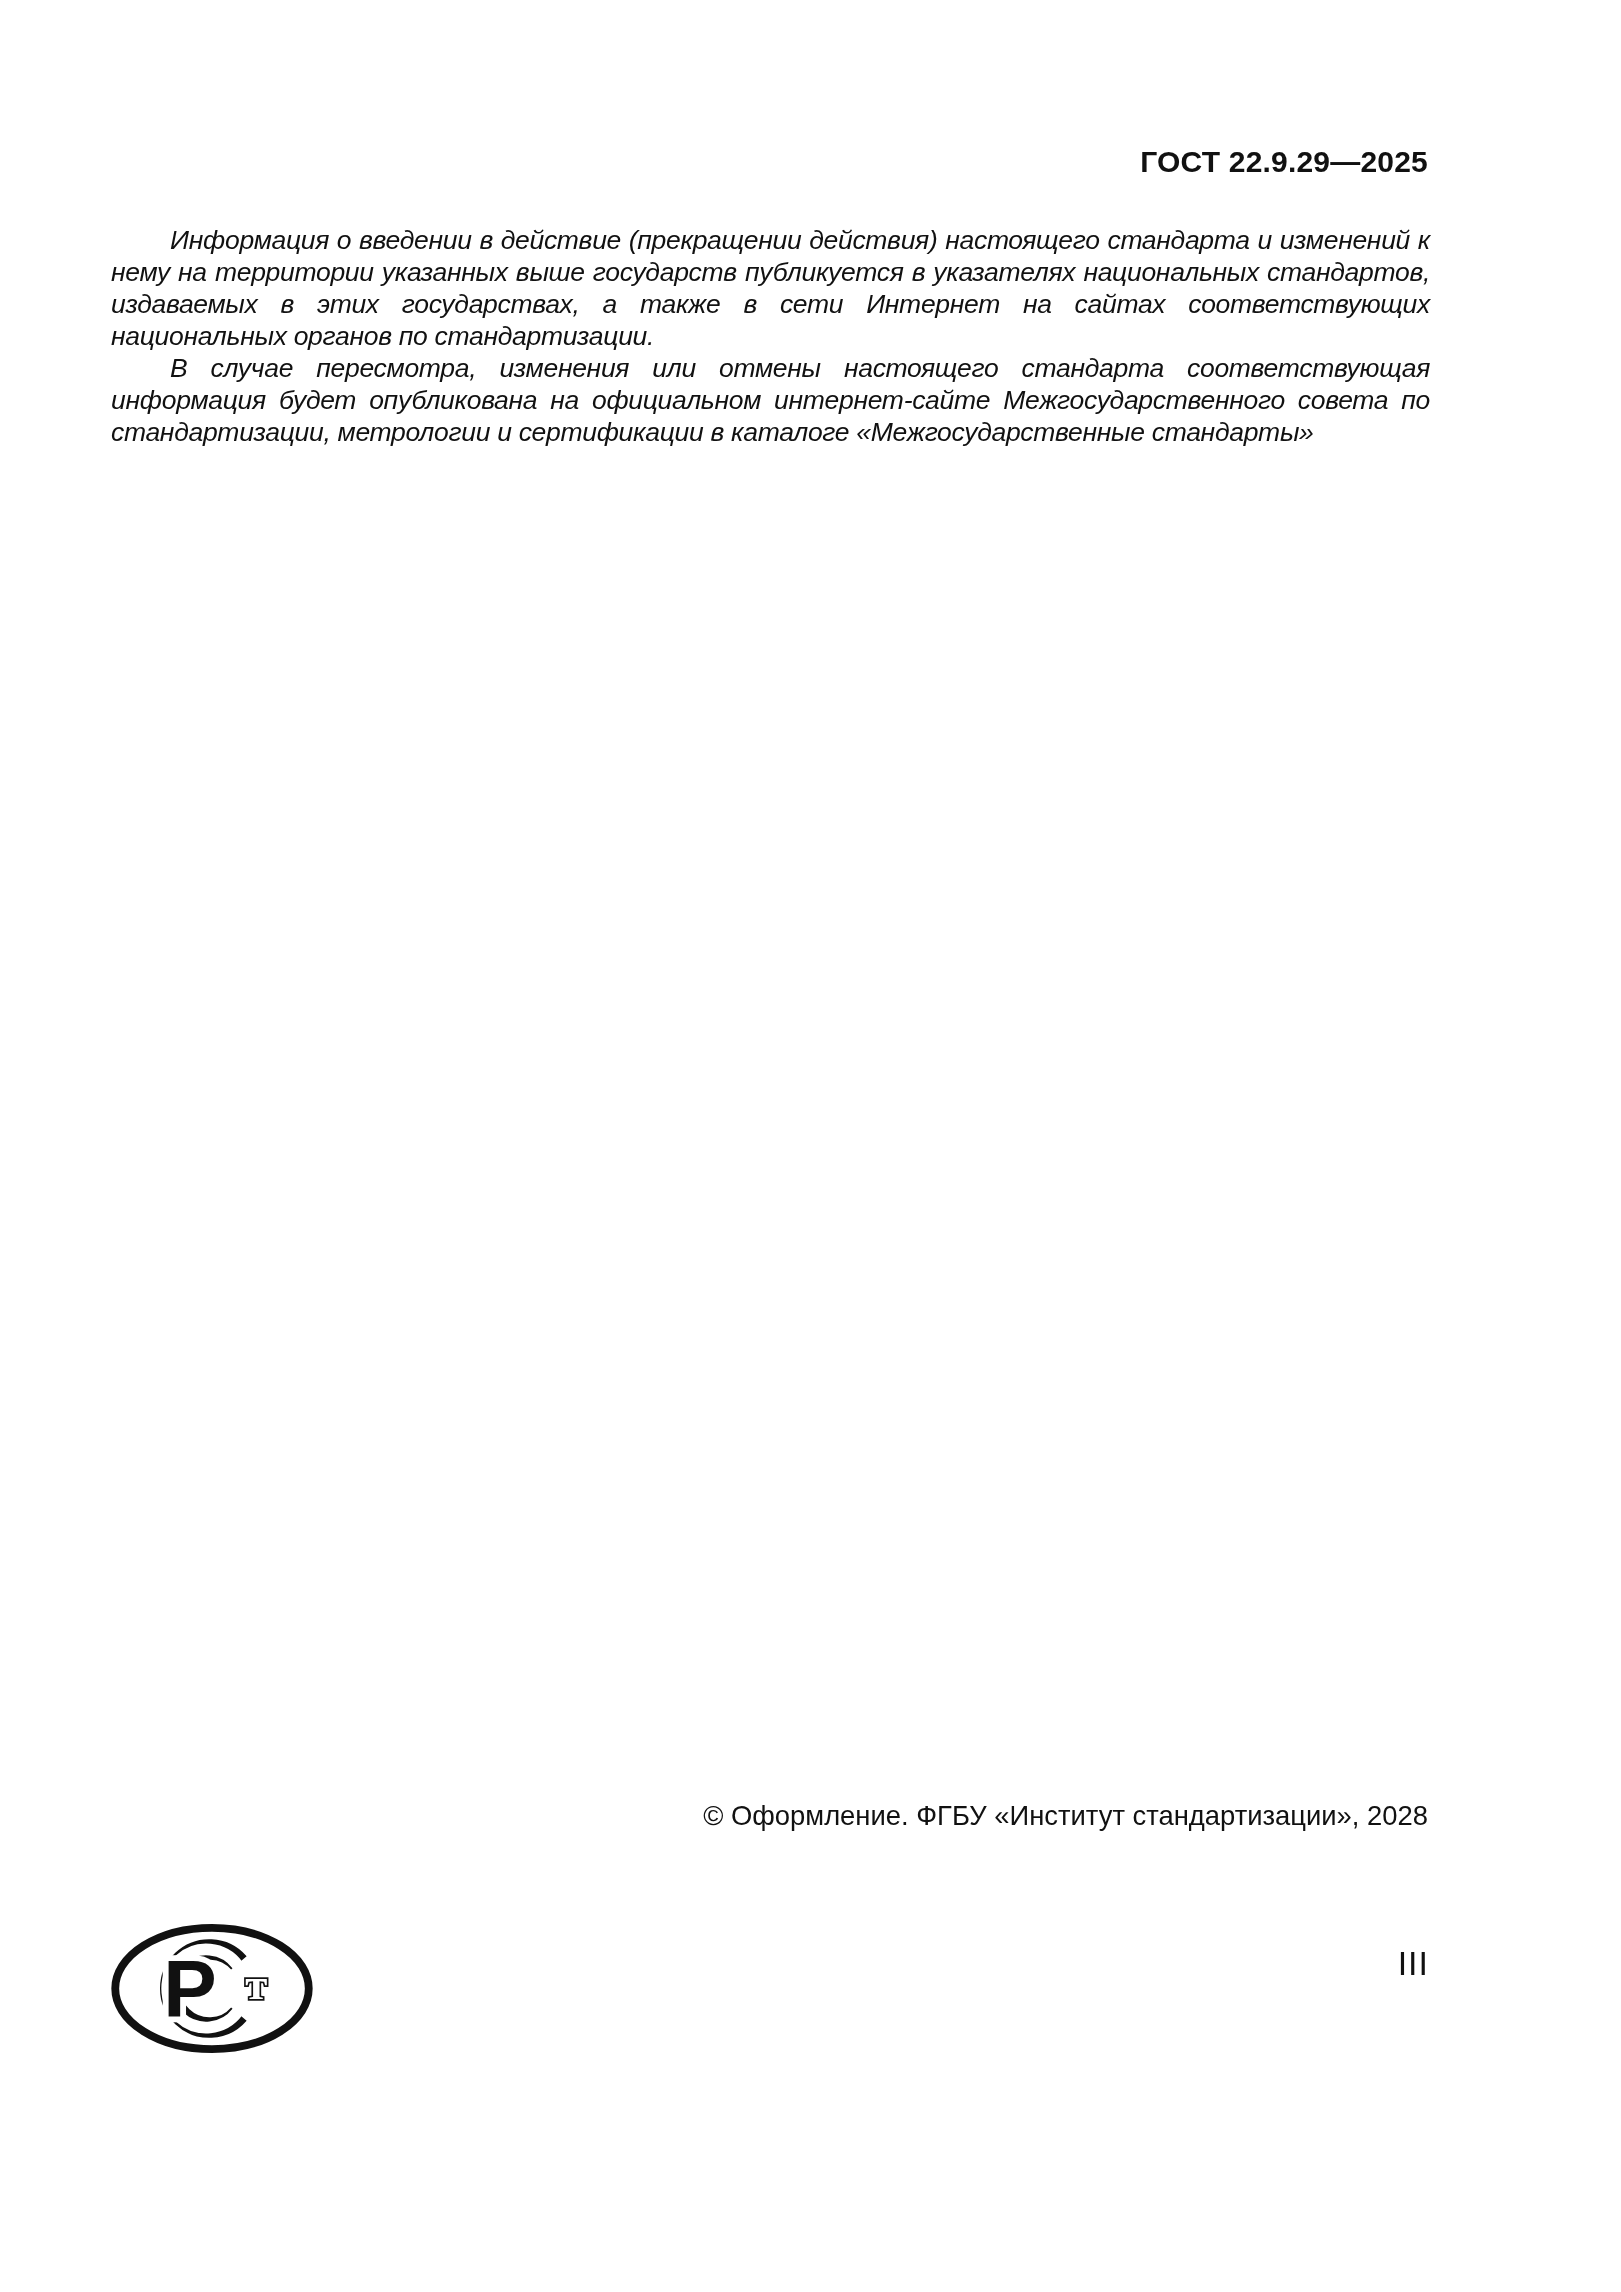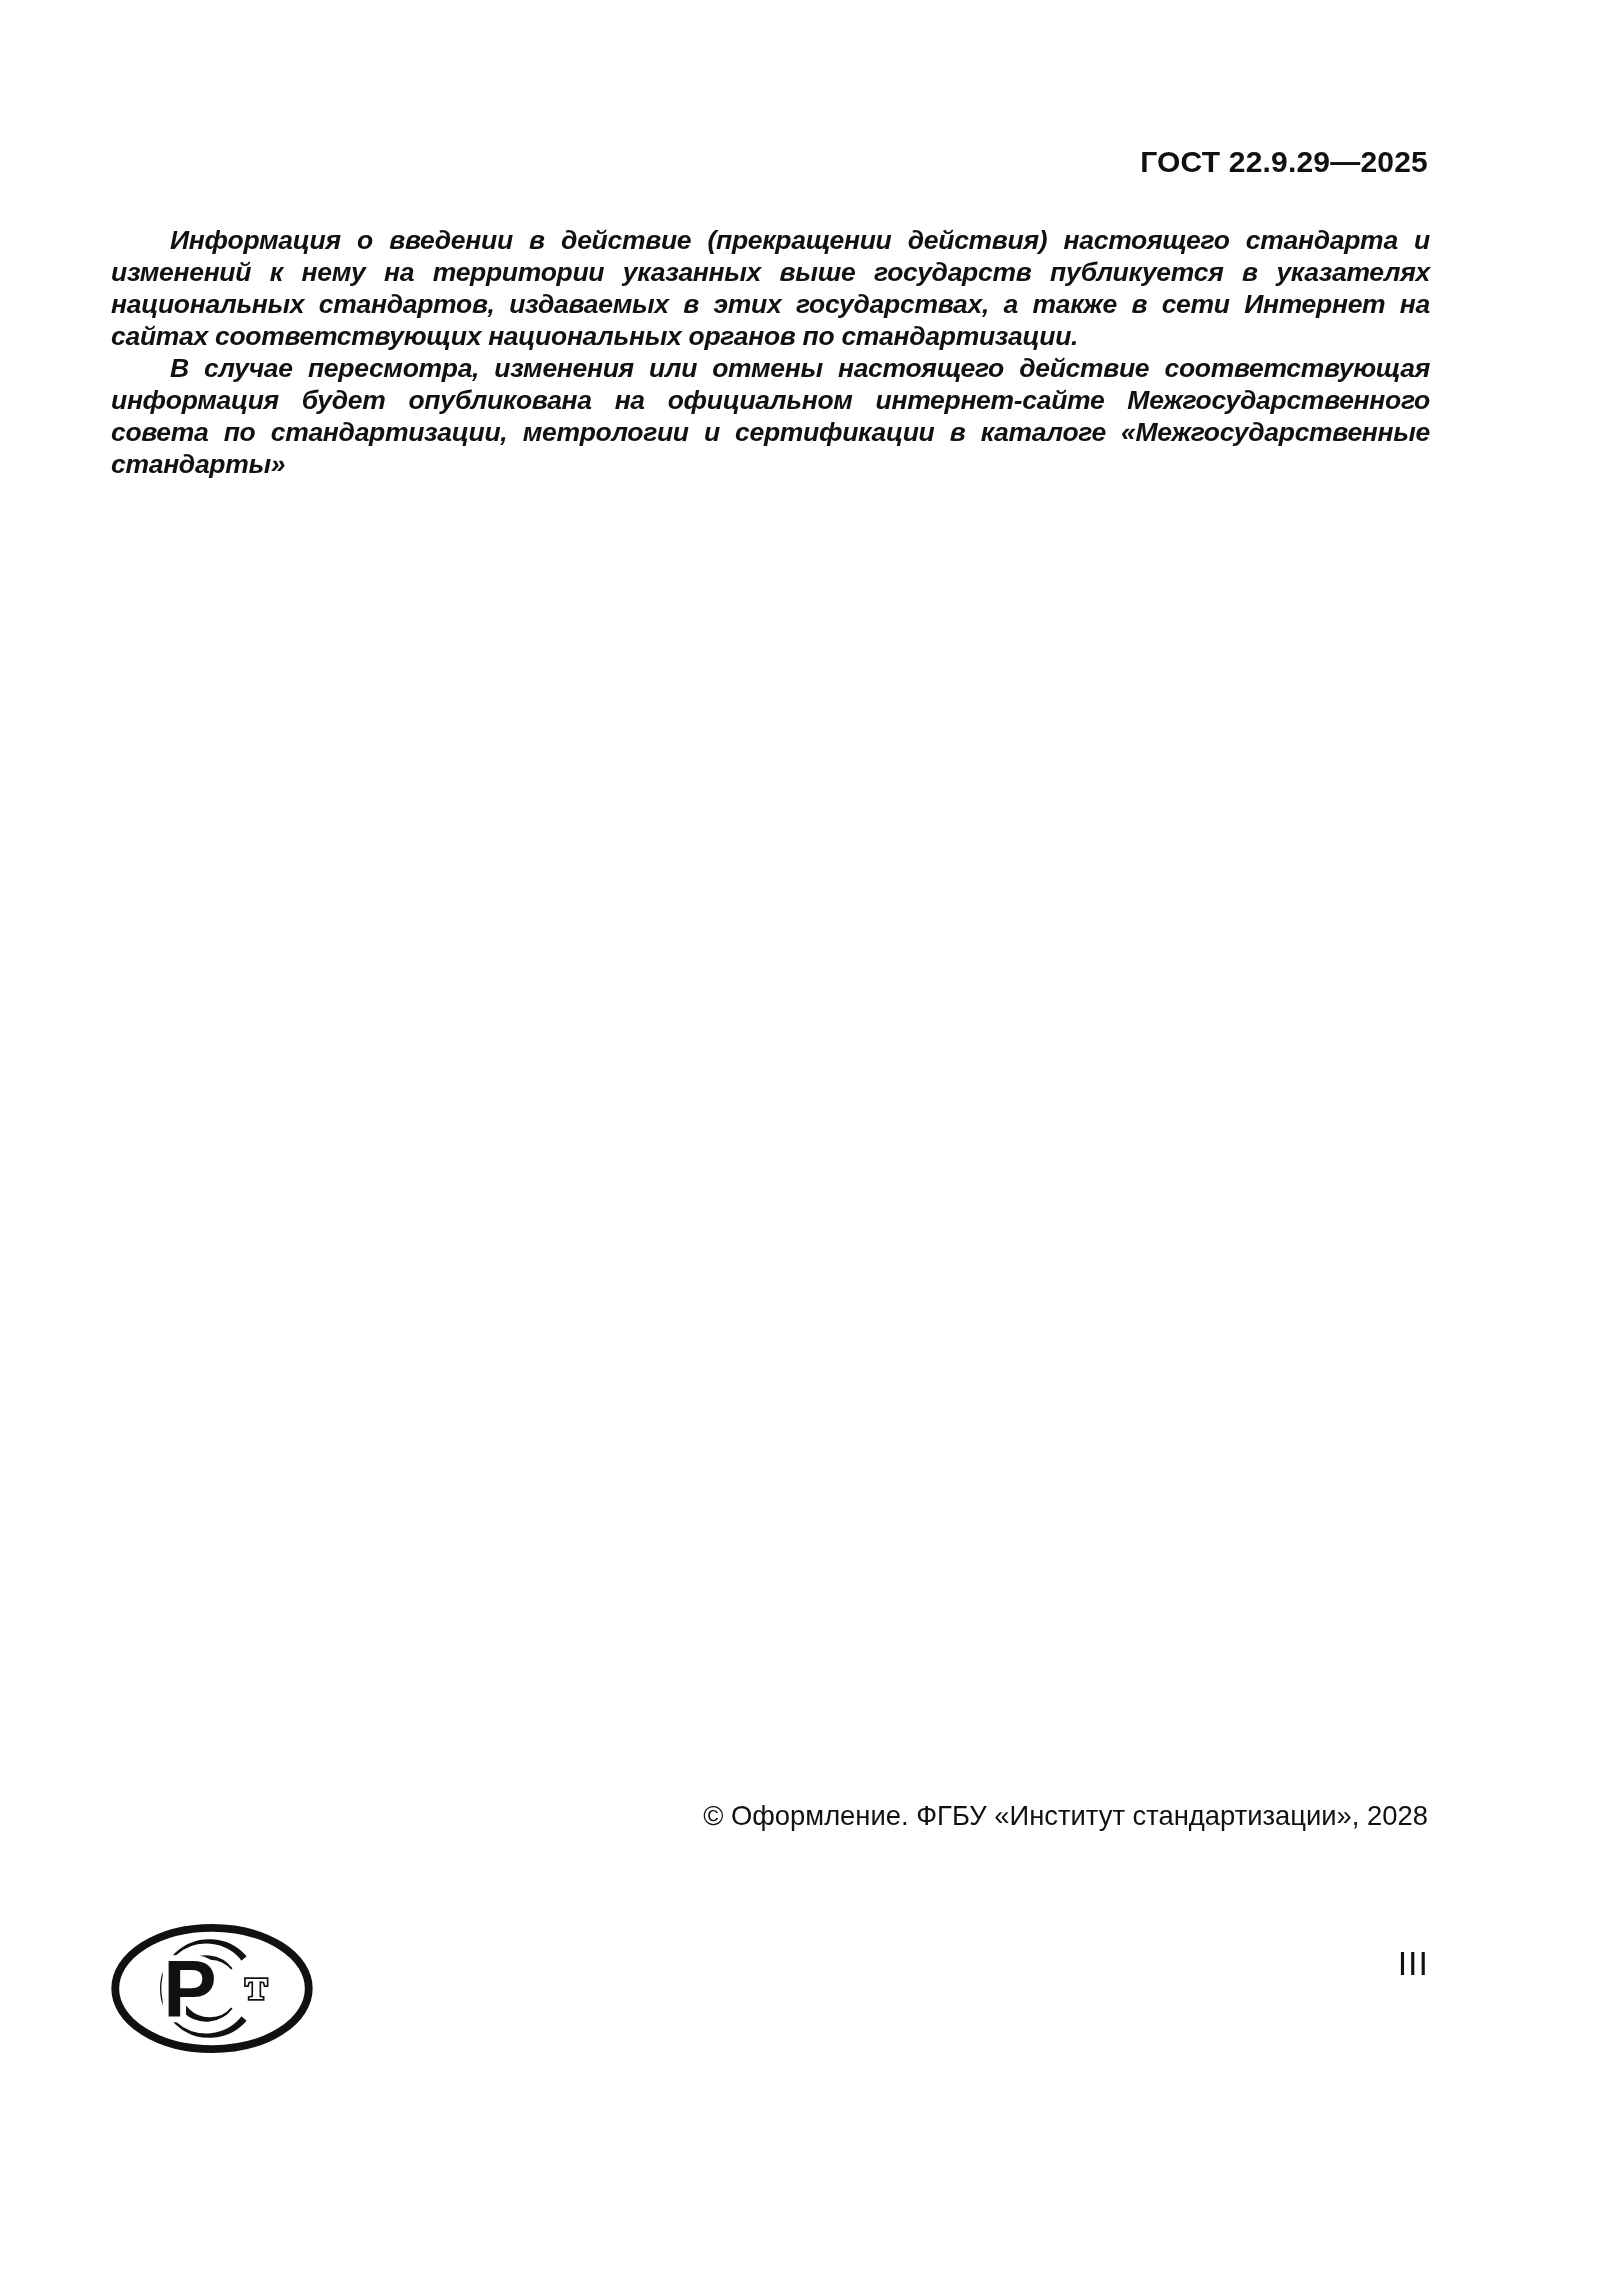--- a/index.html
+++ b/index.html
@@ -25,21 +25,21 @@
     position: absolute;
     left: 111px;
     top: 224px;
     width: 1319px;
     font-style: italic;
     font-size: 26.5px;
     line-height: 32px;
     letter-spacing: -0.3px;
     text-align: justify;
   }
-  .foreword p { text-indent: 59px; font-weight: bold; }
+  .foreword p { text-indent: 59px; }
   .copyright-line {
     position: absolute;
     top: 1800px;
     right: 193px;
     font-size: 27.4px;
     white-space: nowrap;
   }
   .repro-notice {
     position: absolute;
     left: 347px;
@@ -68,21 +68,21 @@
 </style>
 </head>
 <body>
 
 <div class="page">
 
   <div class="doc-code">ГОСТ 22.9.29—2025</div>
 
   <div class="foreword">
     <p>Информация о введении в действие (прекращении действия) настоящего стандарта и изменений к нему на территории указанных выше государств публикуется в указателях национальных стандартов, издаваемых в этих государствах, а также в сети Интернет на сайтах соответствующих национальных органов по стандартизации.</p>
-    <p>В случае пересмотра, изменения или отмены настоящего действие соответствующая информация будет опубликована на официальном интернет-сайте Межгосударственного совета по стандартизации, метрологии и сертификации в каталоге «Межгосударственные стандарты»</p>
+    <p>В случае пересмотра, изменения или отмены настоящего стандарта соответствующая информация будет опубликована на официальном интернет-сайте Межгосударственного совета по стандартизации, метрологии и сертификации в каталоге «Межгосударственные стандарты»</p>
   </div>
 
   <div class="copyright-line">© Оформление. ФГБУ «Институт стандартизации», 2028</div>
 
 
   <div class="rst-logo">
     <svg width="204" height="129" viewBox="0 0 208 132" xmlns="http://www.w3.org/2000/svg" aria-hidden="true">
 
       <ellipse cx="104" cy="66" rx="99" ry="62" fill="#ffffff" stroke="#111111" stroke-width="8"></ellipse>
 

